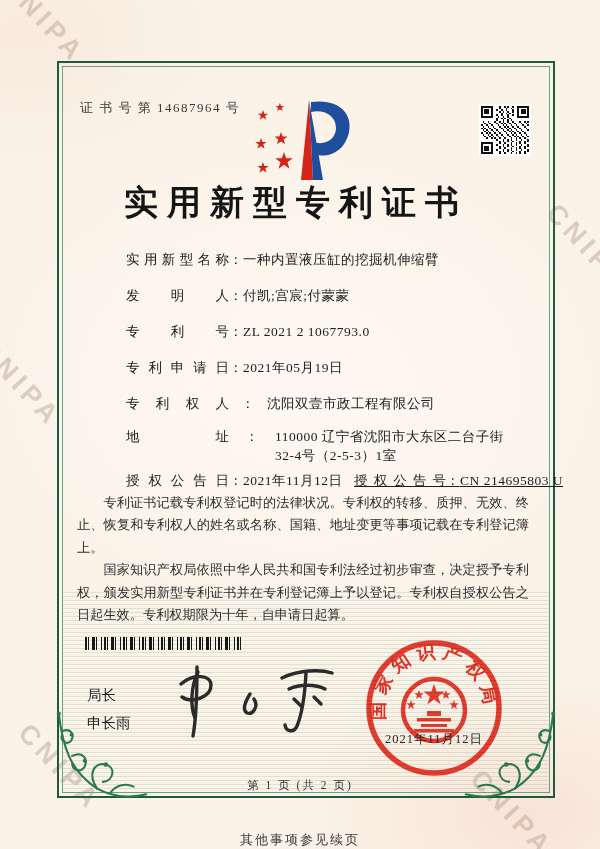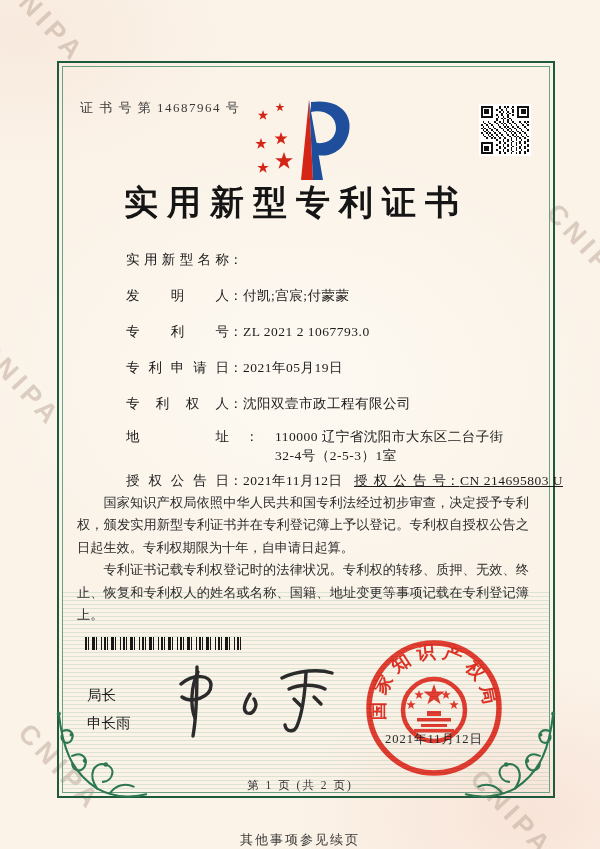--- a/index.html
+++ b/index.html
@@ -46,21 +46,21 @@
     position:absolute;left:0;right:8px;top:180px;text-align:center;
     font-size:34px;font-weight:bold;letter-spacing:9px;color:#151515;
   }
   
   .fields{position:absolute;left:84px;top:250px;width:438px;font-size:13.5px;color:#1c1c1c;}
   .frow{display:flex;margin-bottom:16.5px;line-height:1.45;margin-left:42px;}
   .flabel{width:103px;text-align:justify;text-align-last:justify;flex:0 0 103px;}
   .fcolon{flex:0 0 14px;}
   .fvalue{flex:1;letter-spacing:.5px;}
   .frow.addr{margin-bottom:5px;gap:16px;}
-  .frow.patentee{margin-bottom:13px;}
+  .frow.patentee{margin-bottom:13px;gap:12px;}
   .pair2{display:flex;flex:0 0 210px;text-decoration:underline;}
   .pair2 .flabel{flex:0 0 92px;width:92px;}
   .pair1{display:flex;flex:0 0 228px;}
   .pair1 .flabel{flex:0 0 103px;}
   
   .body-text{
     position:absolute;left:77px;top:492px;width:452px;
     font-size:13.2px;line-height:1.7;color:#2d2d2d;text-align:justify;
   }
   .body-text p{margin:0;text-indent:2em;}
@@ -362,20 +362,21 @@
         <rect x="26" y="28" width="1" height="1"></rect>
       </g>
   </svg>
 
   <div class="title">实用新型专利证书</div>
 
   <div class="fields">
     <div class="frow">
       <span class="flabel">实用新型名称</span>
       <span class="fcolon">：</span>
+      <span class="fvalue">一种内置液压缸的挖掘机伸缩臂</span>
     </div>
     <div class="frow">
       <span class="flabel">发明人</span>
       <span class="fcolon">：</span>
       <span class="fvalue">付凯;宫宸;付蒙蒙</span>
     </div>
     <div class="frow">
       <span class="flabel">专利号</span>
       <span class="fcolon">：</span>
       <span class="fvalue">ZL 2021 2 1067793.0</span>
@@ -403,22 +404,22 @@
       </span>
       <span class="pair2">
         <span class="flabel">授权公告号</span>
         <span class="fcolon">：</span>
         <span class="fvalue">CN 214695803 U</span>
       </span>
     </div>
   </div>
 
   <div class="body-text">
+    <p>专利证书记载专利权登记时的法律状况。专利权的转移、质押、无效、终止、恢复和专利权人的姓名或名称、国籍、地址变更等事项记载在专利登记簿上。</p>
     <p>国家知识产权局依照中华人民共和国专利法经过初步审查，决定授予专利权，颁发实用新型专利证书并在专利登记簿上予以登记。专利权自授权公告之日起生效。专利权期限为十年，自申请日起算。</p>
-    <p>专利证书记载专利权登记时的法律状况。专利权的转移、质押、无效、终止、恢复和专利权人的姓名或名称、国籍、地址变更等事项记载在专利登记簿上。</p>
   </div>
 
   <div class="barcode"></div>
 
   <div class="signer">
     <div>局长</div>
     <div class="name">申长雨</div>
   </div>
 
   <svg class="signature" width="178" height="92" viewBox="0 0 178 92">

